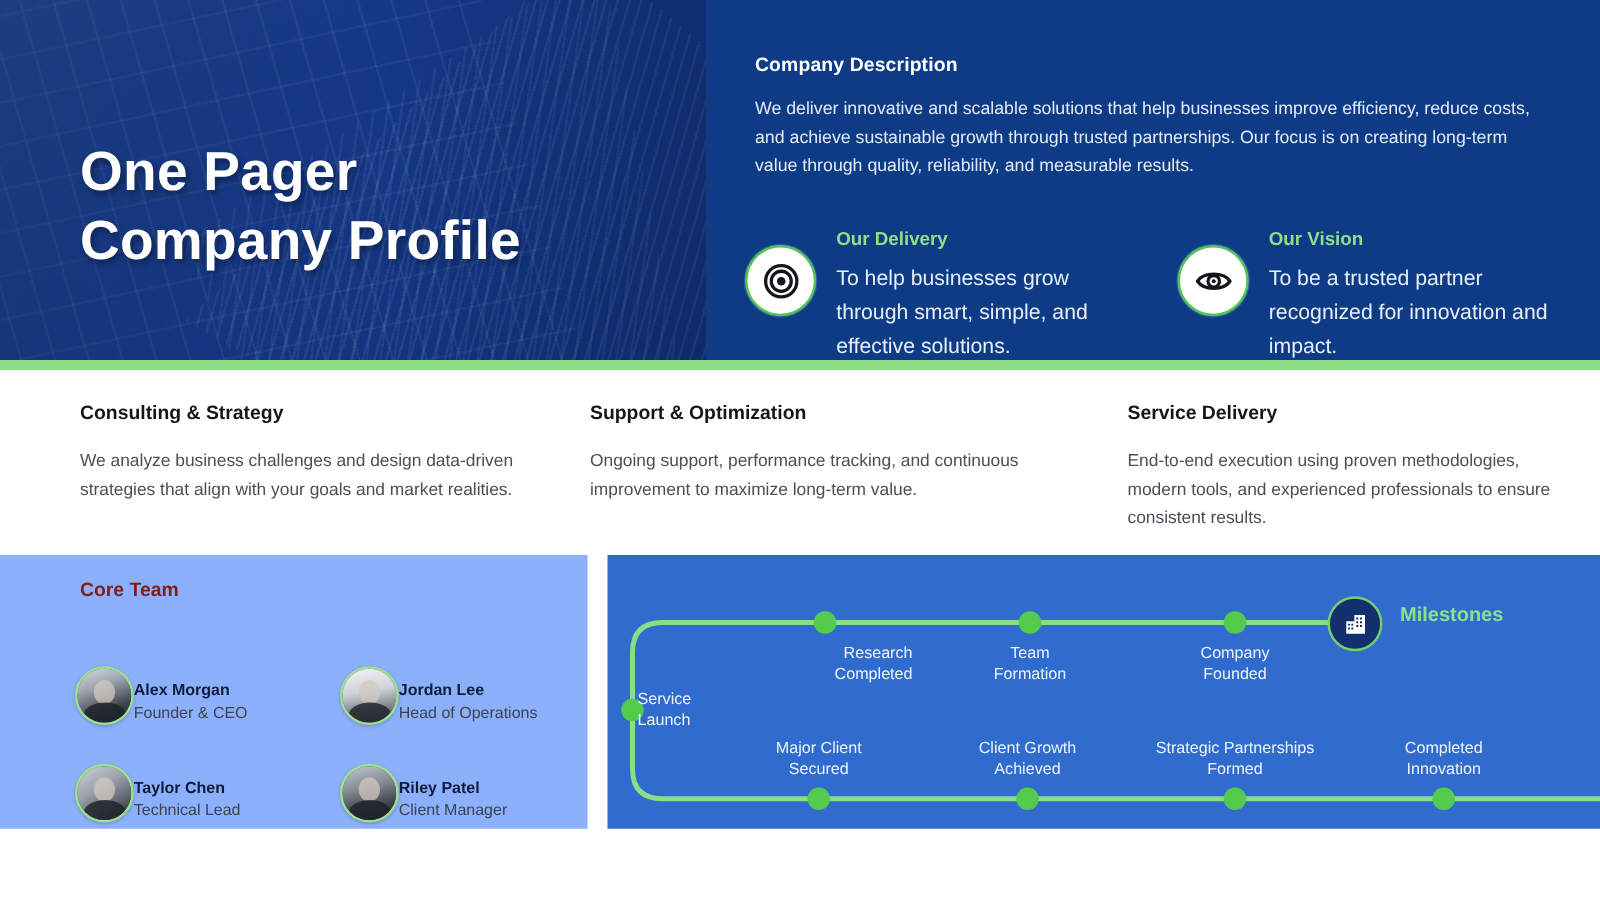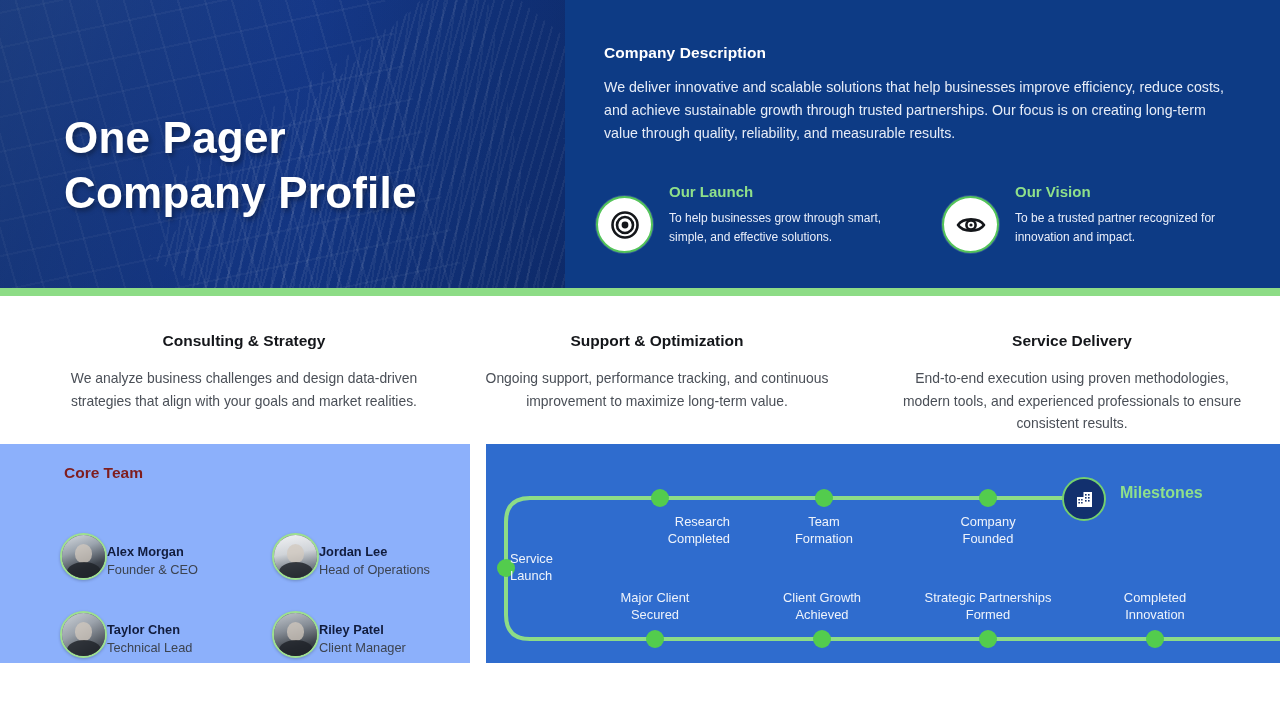--- a/index.html
+++ b/index.html
@@ -51,28 +51,28 @@
   .mv-row{position:absolute;left:596px;top:196px;width:660px;display:flex;gap:46px;}
   .mv{display:flex;gap:16px;width:300px;}
   .mv-badge{
     flex:0 0 auto;width:53px;height:53px;border-radius:50%;
     background:#ffffff;border:2.5px solid #54c45a;
     display:flex;align-items:center;justify-content:center;
     box-shadow:0 0 0 1px rgba(255,255,255,.15);
   }
   .mv-txt{padding-top:-2px;}
   .mv-txt h3{margin:-13px 0 9px 0;color:#8fe08a;font-size:15px;font-weight:bold;}
-  .mv-txt p{margin:0;color:#e9eefa;font-size:12px;line-height:1.6;}
+  .mv-txt p{margin:0;color:#e9eefa;font-size:17px;line-height:1.6;}
 
   
   .divider{position:absolute;left:0;top:288px;width:1280px;height:8px;background:#8ddc86;}
 
   
   .services{position:absolute;left:0;top:296px;width:1280px;height:148px;background:#fff;}
-  .svc{position:absolute;top:36px;text-align:center;}
+  .svc{position:absolute;top:26px;}
   .svc:nth-child(1){left:64px;width:360px;}
   .svc:nth-child(2){left:472px;width:370px;}
   .svc:nth-child(3){left:902px;width:340px;}
   .svc h3{margin:0 0 17px 0;color:#14161a;font-size:15.5px;font-weight:bold;}
   .svc p{margin:0;color:#4a4f57;font-size:13.9px;line-height:1.62;}
 
   
   .team{position:absolute;left:0;top:444px;width:470px;height:219px;background:#8cb0fb;}
   .team h3{position:absolute;left:64px;top:20px;margin:0;color:#7f1d1d;font-size:15.5px;font-weight:bold;}
   .team-grid{position:absolute;left:60px;top:58px;width:400px;
@@ -139,21 +139,21 @@
 
       <div class="mv">
         <div class="mv-badge">
           <svg width="30" height="30" viewBox="0 0 30 30" aria-hidden="true">
             <circle cx="15" cy="15" r="12.5" fill="none" stroke="#14161a" stroke-width="2.6"></circle>
             <circle cx="15" cy="15" r="8" fill="none" stroke="#14161a" stroke-width="2.6"></circle>
             <circle cx="15" cy="15" r="3.4" fill="#14161a"></circle>
           </svg>
         </div>
         <div class="mv-txt">
-          <h3>Our Launch</h3>
+          <h3>Our Delivery</h3>
           <p>To help businesses grow through smart, simple, and effective solutions.</p>
         </div>
       </div>
 
       <div class="mv">
         <div class="mv-badge">
           <svg width="32" height="32" viewBox="0 0 32 32" aria-hidden="true">
             <path d="M3 16 C8 8.5, 24 8.5, 29 16 C24 23.5, 8 23.5, 3 16 Z" fill="none" stroke="#14161a" stroke-width="2.6" stroke-linejoin="round"></path>
             <circle cx="16" cy="16" r="4.6" fill="none" stroke="#14161a" stroke-width="2.6"></circle>
             <circle cx="16" cy="16" r="1.6" fill="#14161a"></circle>

